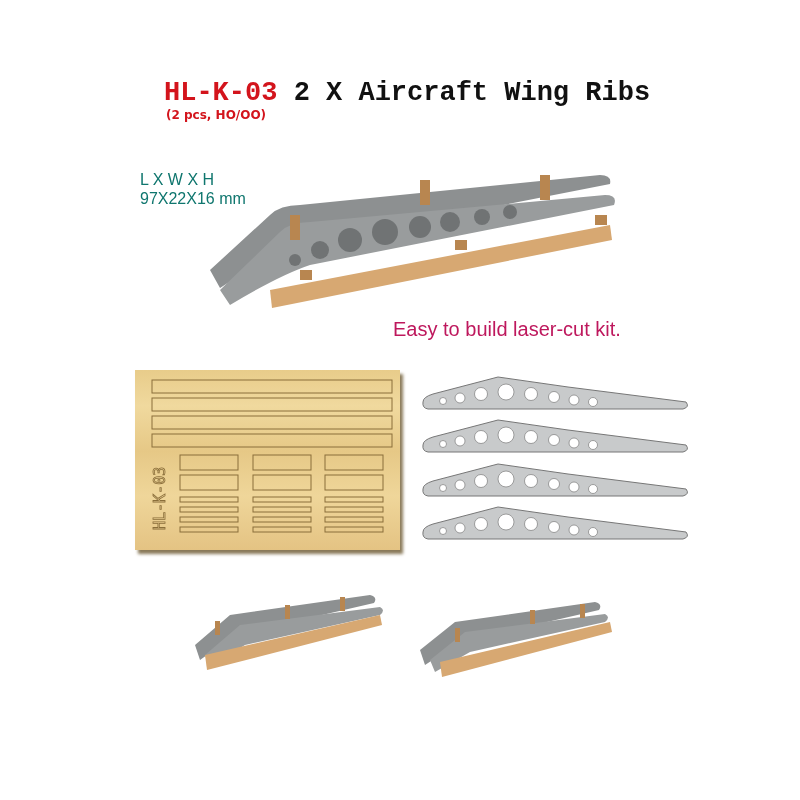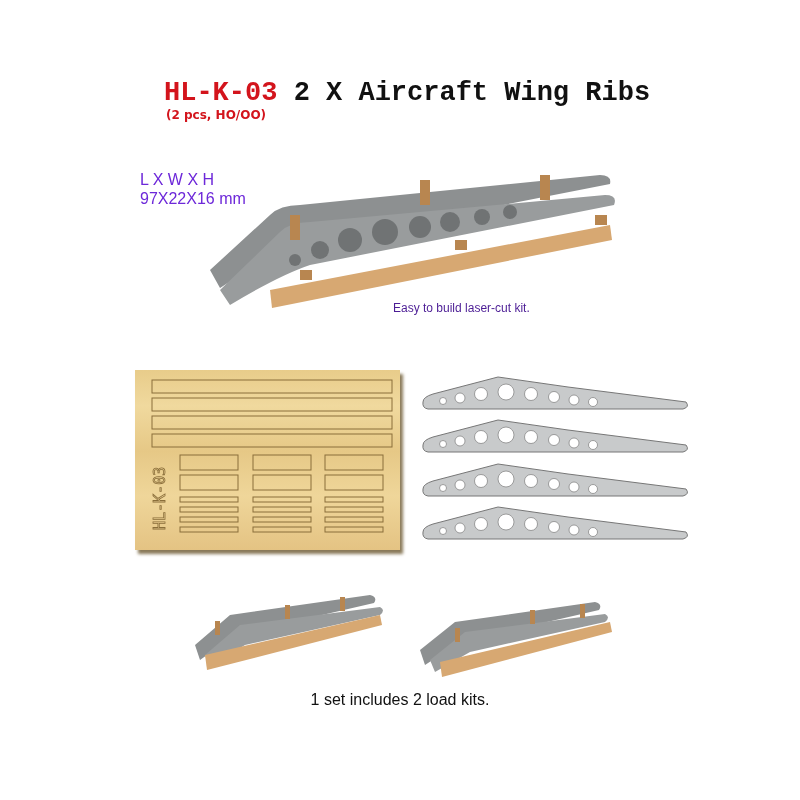--- a/index.html
+++ b/index.html
@@ -1,21 +1,21 @@
 <!DOCTYPE html>
 <html><head>
 <meta charset="utf-8">
 <style>
   html,body{margin:0;padding:0;background:#fff;}
   body{width:800px;height:800px;position:relative;overflow:hidden;font-family:"Liberation Sans",sans-serif;}
   .title{position:absolute;left:164px;top:78px;font-family:Liberation Mono, monospace;font-weight:bold;font-size:27px;color:#111;letter-spacing:0px;white-space:nowrap;}
   .title .code{color:#d3141c;}
   .subtitle{position:absolute;left:166px;top:108px;font-family:"DejaVu Sans",sans-serif;font-weight:bold;font-size:12px;color:#d3141c;}
-  .dims{position:absolute;left:140px;top:170px;font-size:16px;color:#6d28d9;line-height:19px;}
-  .caption1{position:absolute;left:393px;top:301px;font-size:12px;color:#4c1d95;}
+  .dims{position:absolute;left:140px;top:170px;font-size:16px;color:#0f766e;line-height:19px;}
+  .caption1{position:absolute;left:393px;top:318px;font-size:20px;color:#be185d;}
   .caption2{position:absolute;left:0;width:800px;top:690px;text-align:center;font-size:16px;color:#111;line-height:20px;}
   .photo{position:absolute;}
   .sheet{position:absolute;left:135px;top:370px;width:265px;height:180px;background:linear-gradient(180deg,#e8cc8a 0%,#f0d99e 20%,#e6c886 45%,#efd69a 70%,#e4c383 100%);box-shadow:3px 4px 3px #8a7a5a;}
   .sheet svg{position:absolute;left:0;top:0;}
   .ribs{position:absolute;left:418px;top:372px;}
 </style>
 </head>
 <body>
 
 <div class="title"><span class="code">HL-K-03</span> <span>2 X Aircraft Wing Ribs</span></div>
@@ -120,14 +120,13 @@
   <path d="M15,70 L50,42 L190,24 Q196,27 190,32 L55,62 L20,82 Z" fill="#999c9d"></path>
   <path d="M25,72 L195,32 L197,42 L27,87 Z" fill="#d7a872"></path>
   <g fill="#b88650">
       <rect x="40" y="38" width="5" height="14"></rect>
       <rect x="115" y="20" width="5" height="14"></rect>
       <rect x="165" y="14" width="5" height="14"></rect>
     </g>
 </svg>
 
 <div class="caption2">
-  <div>1 set includes 2 load kits.</div>
 </div>
 
 </body></html>

